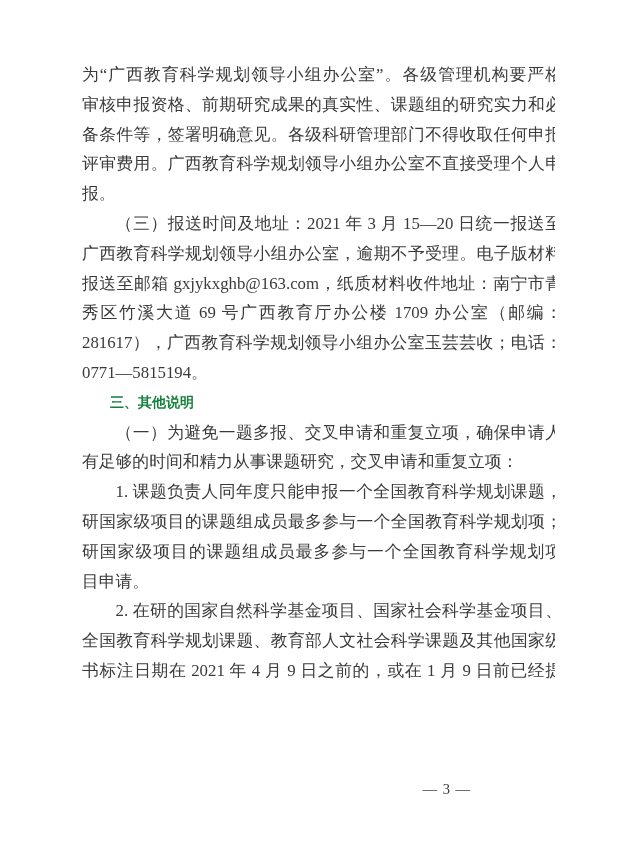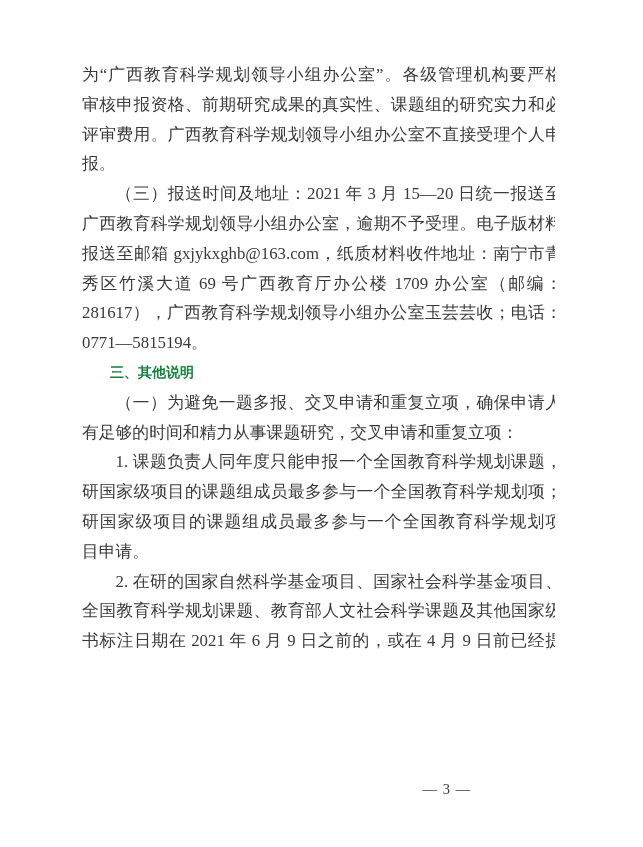--- a/index.html
+++ b/index.html
@@ -54,20 +54,21 @@
   }
 </style>
 </head>
 <body>
 
 <div class="page">
   <div class="content">
 
     <div class="line">为“广西教育科学规划领导小组办公室”。各级管理机构要严格</div>
     <div class="line">审核申报资格、前期研究成果的真实性、课题组的研究实力和必</div>
+    <div class="line">备条件等，签署明确意见。各级科研管理部门不得收取任何申报</div>
     <div class="line">评审费用。广西教育科学规划领导小组办公室不直接受理个人申</div>
     <div class="line short">报。</div>
 
     <div class="line ind">（三）报送时间及地址：2021 年 3 月 15—20 日统一报送至</div>
     <div class="line">广西教育科学规划领导小组办公室，逾期不予受理。电子版材料</div>
     <div class="line">报送至邮箱 gxjykxghb@163.com，纸质材料收件地址：南宁市青</div>
     <div class="line">秀区竹溪大道 69 号广西教育厅办公楼 1709 办公室（邮编：</div>
     <div class="line">281617），广西教育科学规划领导小组办公室玉芸芸收；电话：</div>
     <div class="line short">0771—5815194。</div>
 
@@ -76,18 +77,18 @@
     <div class="line ind">（一）为避免一题多报、交叉申请和重复立项，确保申请人</div>
     <div class="line short">有足够的时间和精力从事课题研究，交叉申请和重复立项：</div>
 
     <div class="line ind">1. 课题负责人同年度只能申报一个全国教育科学规划课题，</div>
     <div class="line">研国家级项目的课题组成员最多参与一个全国教育科学规划项；在</div>
     <div class="line">研国家级项目的课题组成员最多参与一个全国教育科学规划项</div>
     <div class="line short">目申请。</div>
 
     <div class="line ind">2. 在研的国家自然科学基金项目、国家社会科学基金项目、</div>
     <div class="line">全国教育科学规划课题、教育部人文社会科学课题及其他国家级</div>
-    <div class="line">书标注日期在 2021 年 6 月 9 日之前的，或在 4 月 9 日前已经提</div>
+    <div class="line">书标注日期在 2021 年 4 月 9 日之前的，或在 1 月 9 日前已经提</div>
 
   </div>
 
   <div class="footer">— 3 —</div>
 </div>
 
 </body></html>

